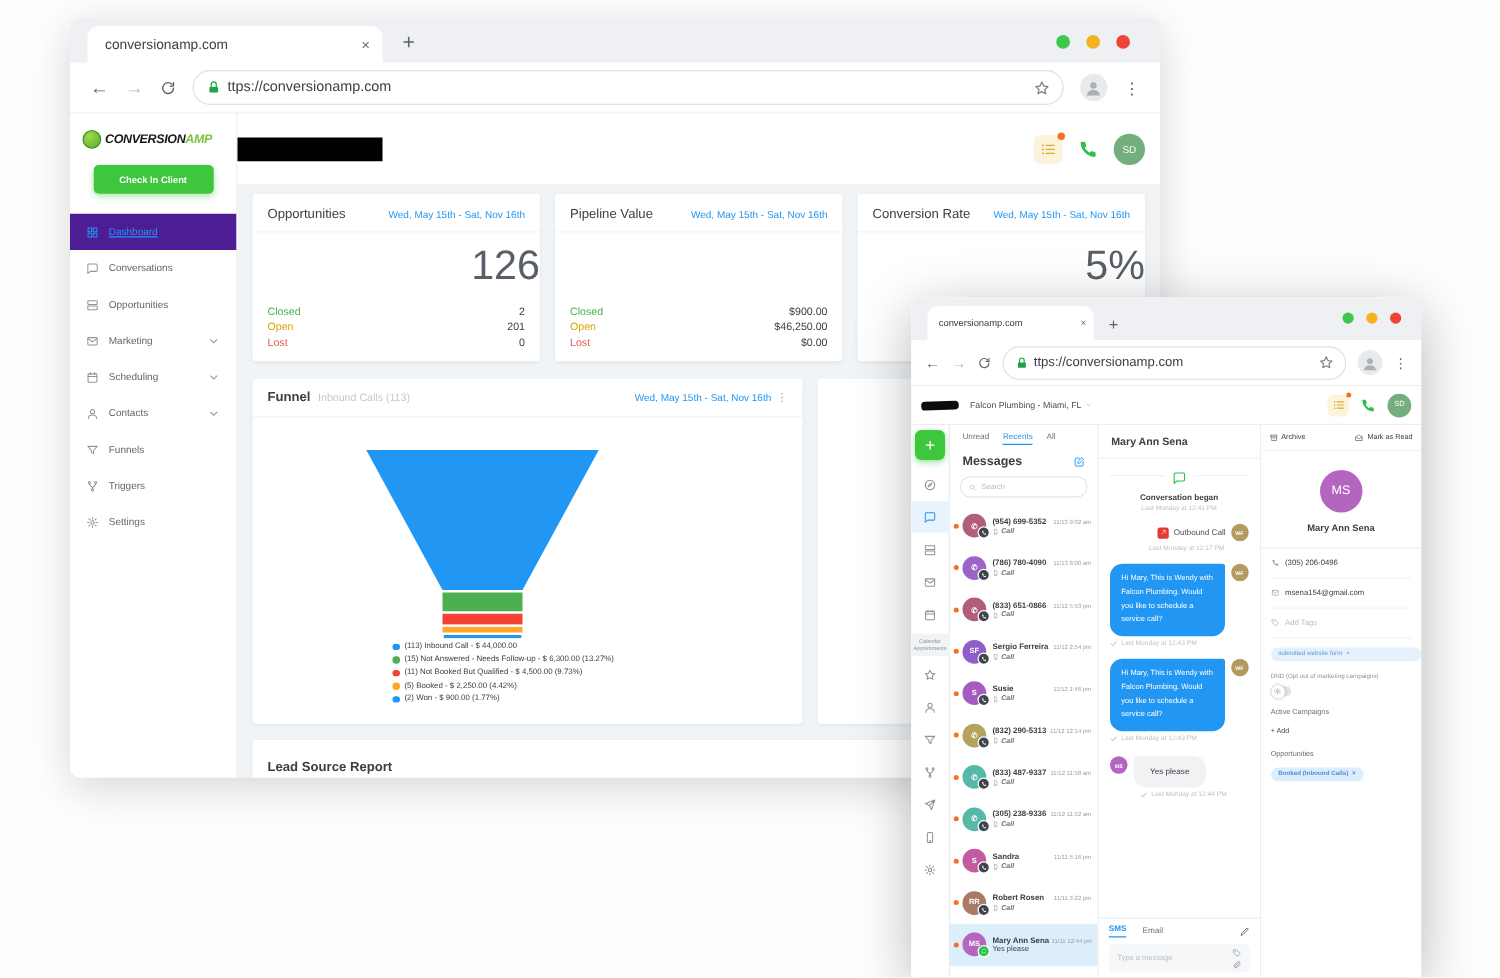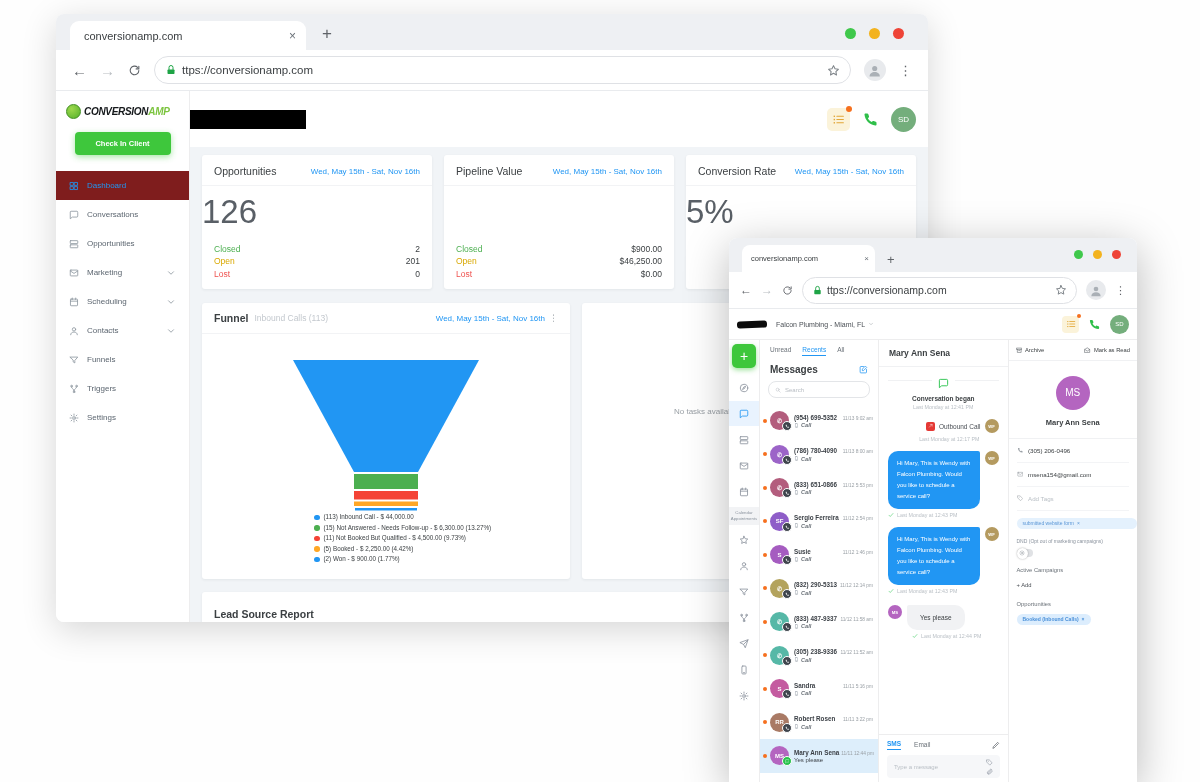--- a/index.html
+++ b/index.html
@@ -39,48 +39,48 @@
   .w1-body{display:flex;height:532px;}
   .sidebar{width:133px;background:#fff;border-right:1px solid #ededee;flex:none;}
   .logo-row{display:flex;align-items:center;gap:3px;padding:13px 10px 10px;}
   .logo-ball{width:13px;height:13px;border-radius:50%;background:radial-gradient(circle at 35% 30%,#9ed94d,#54b02b);border:1px solid #418f21;}
   .logo-text{font-size:10px;font-weight:800;font-style:italic;letter-spacing:-.3px;color:#15181b;white-space:nowrap;}
   .logo-amp{color:#7cc43f;}
   .checkin{display:block;margin:3px auto 16px;width:96px;height:23px;background:#3ec73c;color:#fff;font-size:7.5px;
            font-weight:700;border:none;border-radius:4px;box-shadow:0 2px 6px rgba(62,199,60,.45);font-family:inherit;}
   .nav-item{display:flex;align-items:center;gap:8px;height:29px;padding:0 13px;font-size:8px;color:#5c6670;}
   .nav-item [data-icon]{width:10px;height:10px;color:#8e97a0;}
-  .nav-item.active{background:#7f1d1d;color:#2196f3;}
+  .nav-item.active{background:#4c1d95;color:#2196f3;text-decoration:underline;}
   .nav-item.active [data-icon]{color:#2196f3;}
   .nav-chev{margin-left:auto;width:8px;height:8px;color:#b7bcc2;}
   .w1-main{flex:1;background:#f1f4f7;display:flex;flex-direction:column;min-width:0;}
   .w1-header{height:56px;background:#fff;display:flex;align-items:center;padding:0 12px 0 0;flex:none;}
   .redacted{width:116px;height:19px;background:#000;}
   .header-icons{margin-left:auto;display:flex;align-items:center;gap:12px;}
   .tasks-btn{width:23px;height:23px;border-radius:5px;background:#fbf3da;color:#e2a738;position:relative;
              display:flex;align-items:center;justify-content:center;}
   .tasks-btn [data-icon]{width:13px;height:13px;}
   .notif-dot{position:absolute;top:-2px;right:-2px;width:6px;height:6px;border-radius:50%;background:#f6701e;}
   .phone-btn{width:17px;height:17px;color:#2fbf4a;}
   .sd-avatar{width:25px;height:25px;border-radius:50%;background:#74ae7c;color:#fff;font-size:8px;
              display:flex;align-items:center;justify-content:center;}
   .w1-content{flex:1;padding:8px 12px;overflow:hidden;}
   .card{background:#fff;border-radius:3px;box-shadow:0 1px 3px rgba(40,50,60,.07);}
   .stats-row{display:flex;gap:12px;}
   .stat-card{flex:1;height:134px;display:flex;flex-direction:column;min-width:0;}
   .stat-head{display:flex;justify-content:space-between;align-items:center;padding:10px 12px 8px;border-bottom:1px solid #f2f3f5;}
   .stat-title{font-size:10.5px;color:#3c4043;}
   .date-range{font-size:8px;color:#2196f3;white-space:nowrap;}
-  .stat-value{text-align:left;font-size:33px;color:#595f66;padding:7px 0 0;}
+  .stat-value{text-align:right;font-size:33px;color:#595f66;padding:7px 0 0;}
   .stat-rows{padding:0 12px 9px;margin-top:auto;}
   .srow{display:flex;justify-content:space-between;font-size:8.5px;line-height:12.5px;align-items:flex-end;}
   .srow .val{color:#3c4043;}
   .lbl-closed{color:#4caf50;} .lbl-open{color:#d9a800;} .lbl-lost{color:#ef5350;}
   .row2{display:flex;gap:12px;margin-top:14px;}
-  .funnel-card{width:368px;height:276px;flex:none;overflow:hidden;}
+  .funnel-card{width:440px;height:276px;flex:none;overflow:hidden;}
   .funnel-head{display:flex;align-items:center;padding:9px 12px;border-bottom:1px solid #f2f3f5;}
   .funnel-title{font-size:10.5px;font-weight:700;color:#3c4043;}
   .funnel-sub{font-size:8.5px;color:#c3c8ce;margin-left:6px;}
   .funnel-date{margin-left:auto;font-size:8px;color:#2196f3;}
   .kebab2{color:#9aa0a6;font-size:9px;margin-left:4px;}
   svg.funnel{display:block;}
   .f-blue{fill:#2196f3;} .f-green{fill:#4caf50;} .f-red{fill:#f44336;} .f-orange{fill:#ffa726;}
   .legend{padding:0 0 0 112px;}
   .leg-row{display:flex;align-items:center;gap:4px;font-size:6.3px;color:#3c4043;line-height:10.6px;}
   .leg-dot{width:5.5px;height:5.5px;border-radius:50%;flex:none;}

